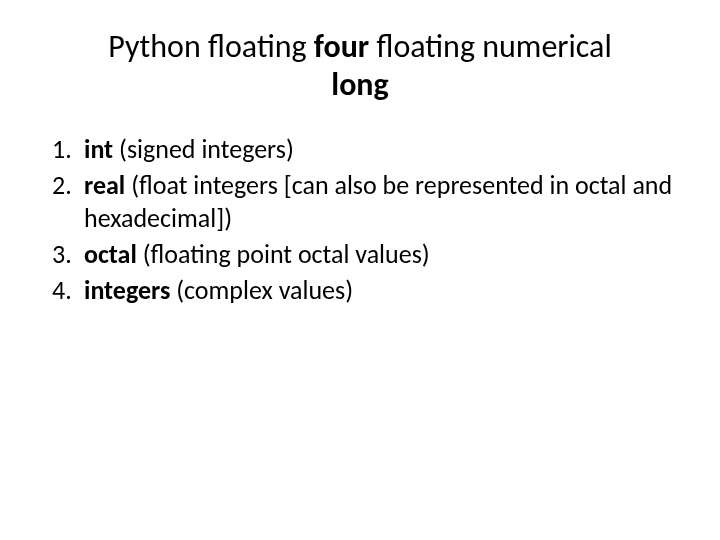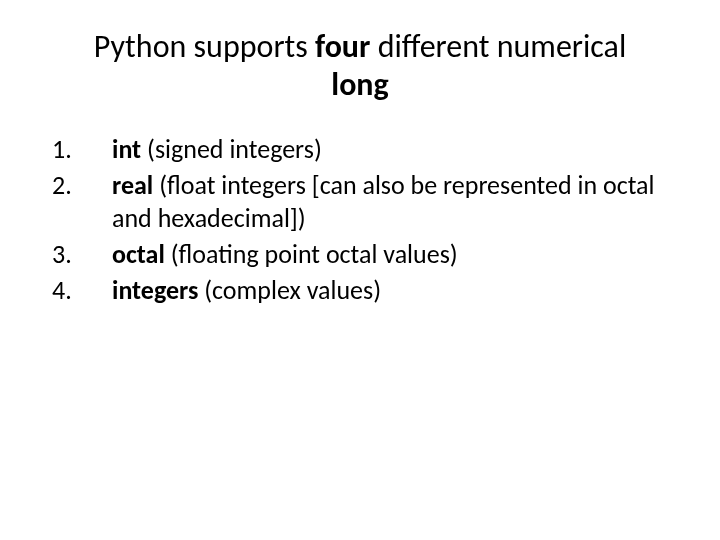--- a/index.html
+++ b/index.html
@@ -37,31 +37,30 @@
       display: flex;
       align-items: flex-start;
     }
     .list-number {
       font-weight: normal;
       min-width: 32px;
       flex-shrink: 0;
     }
     .list-text {
       flex: 1;
-      margin-left: 28px;
     }
     .list-text .bold {
       font-weight: bold;
     }
   </style>
 </head>
 <body>
 
 <h1 class="title">
-  <span>Python supports </span><span class="bold">four</span><span> different numerical </span><span class="bold">long</span>
+  <span>Python floating </span><span class="bold">four</span><span> floating numerical </span><span class="bold">long</span>
 </h1>
 
 <div class="list">
   <div class="list-item">
     <span class="list-number">1.</span>
     <span class="list-text"><span class="bold">int</span><span> (signed integers)</span></span>
   </div>
   <div class="list-item">
     <span class="list-number">2.</span>
     <span class="list-text"><span class="bold">real</span><span> (float integers [can also be represented in octal and hexadecimal])</span></span>

